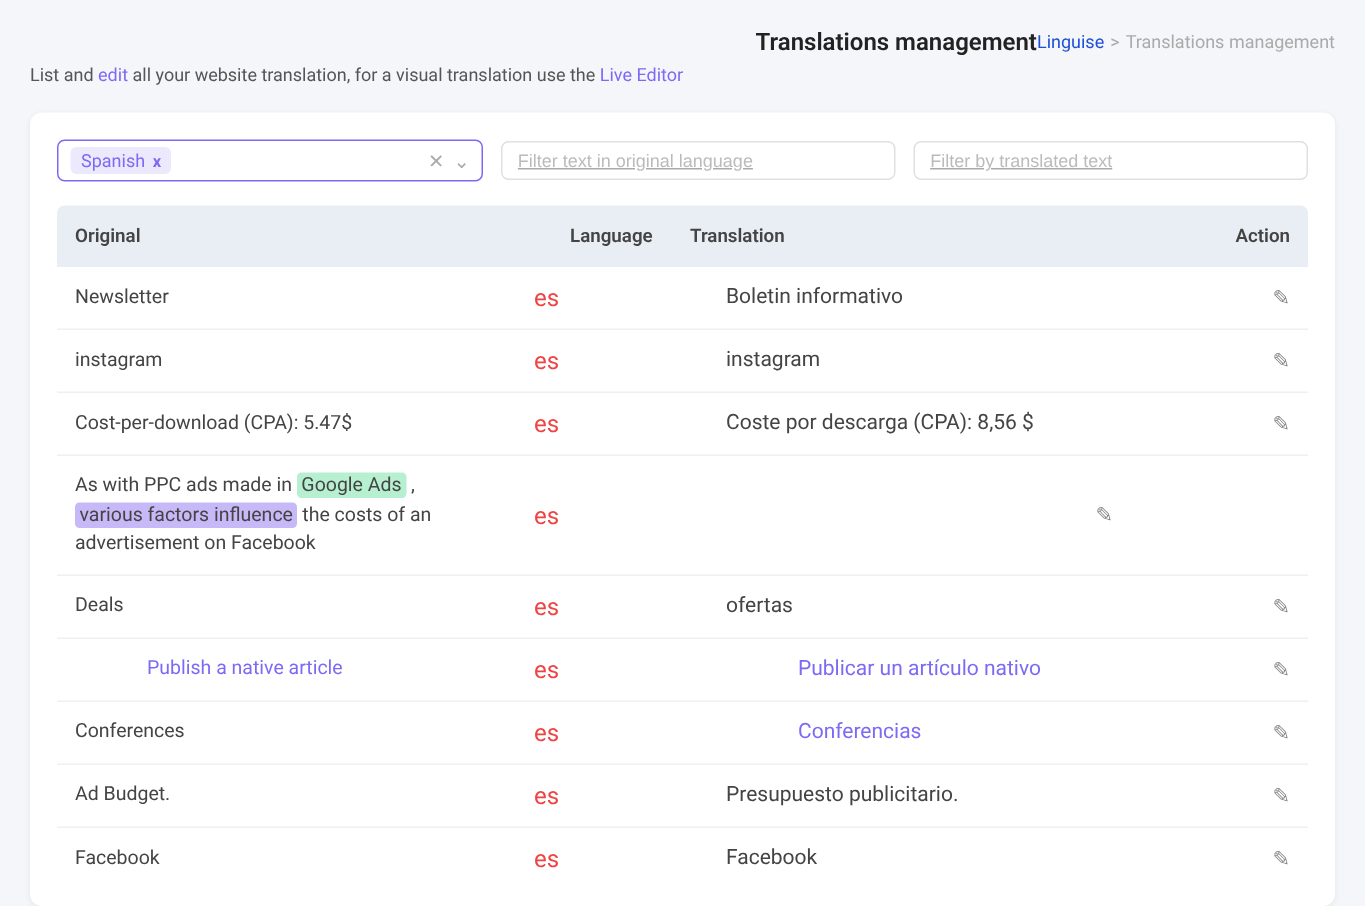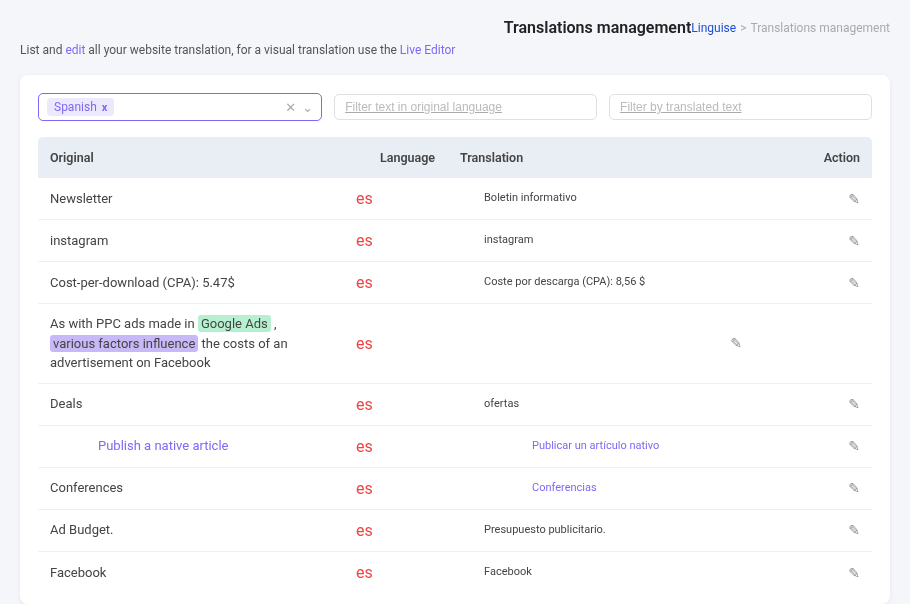--- a/index.html
+++ b/index.html
@@ -141,21 +141,21 @@
       grid-template-columns: 2.5fr 80px 2.5fr 70px;
       padding: 10px 12px;
       border-bottom: 1px solid #f0f0f0;
       align-items: center;
       min-height: 42px;
       gap: 48px;
     }
     .table-row:last-child { border-bottom: none; }
     .cell-original { color: #444; font-size: 13px; line-height: 1.5; }
     .cell-lang { color: #ef4444; font-size: 16px; }
-    .cell-translation { color: #444; font-size: 11px; line-height: 1.5; }
+    .cell-translation { color: #444; font-size: 14px; line-height: 1.5; }
     .cell-action { text-align: right; }
     .edit-icon {
       color: #888;
       cursor: pointer;
       font-size: 14px;
     }
     
     .hl-green {
       background: #b6f0d0;
       border-radius: 3px;

